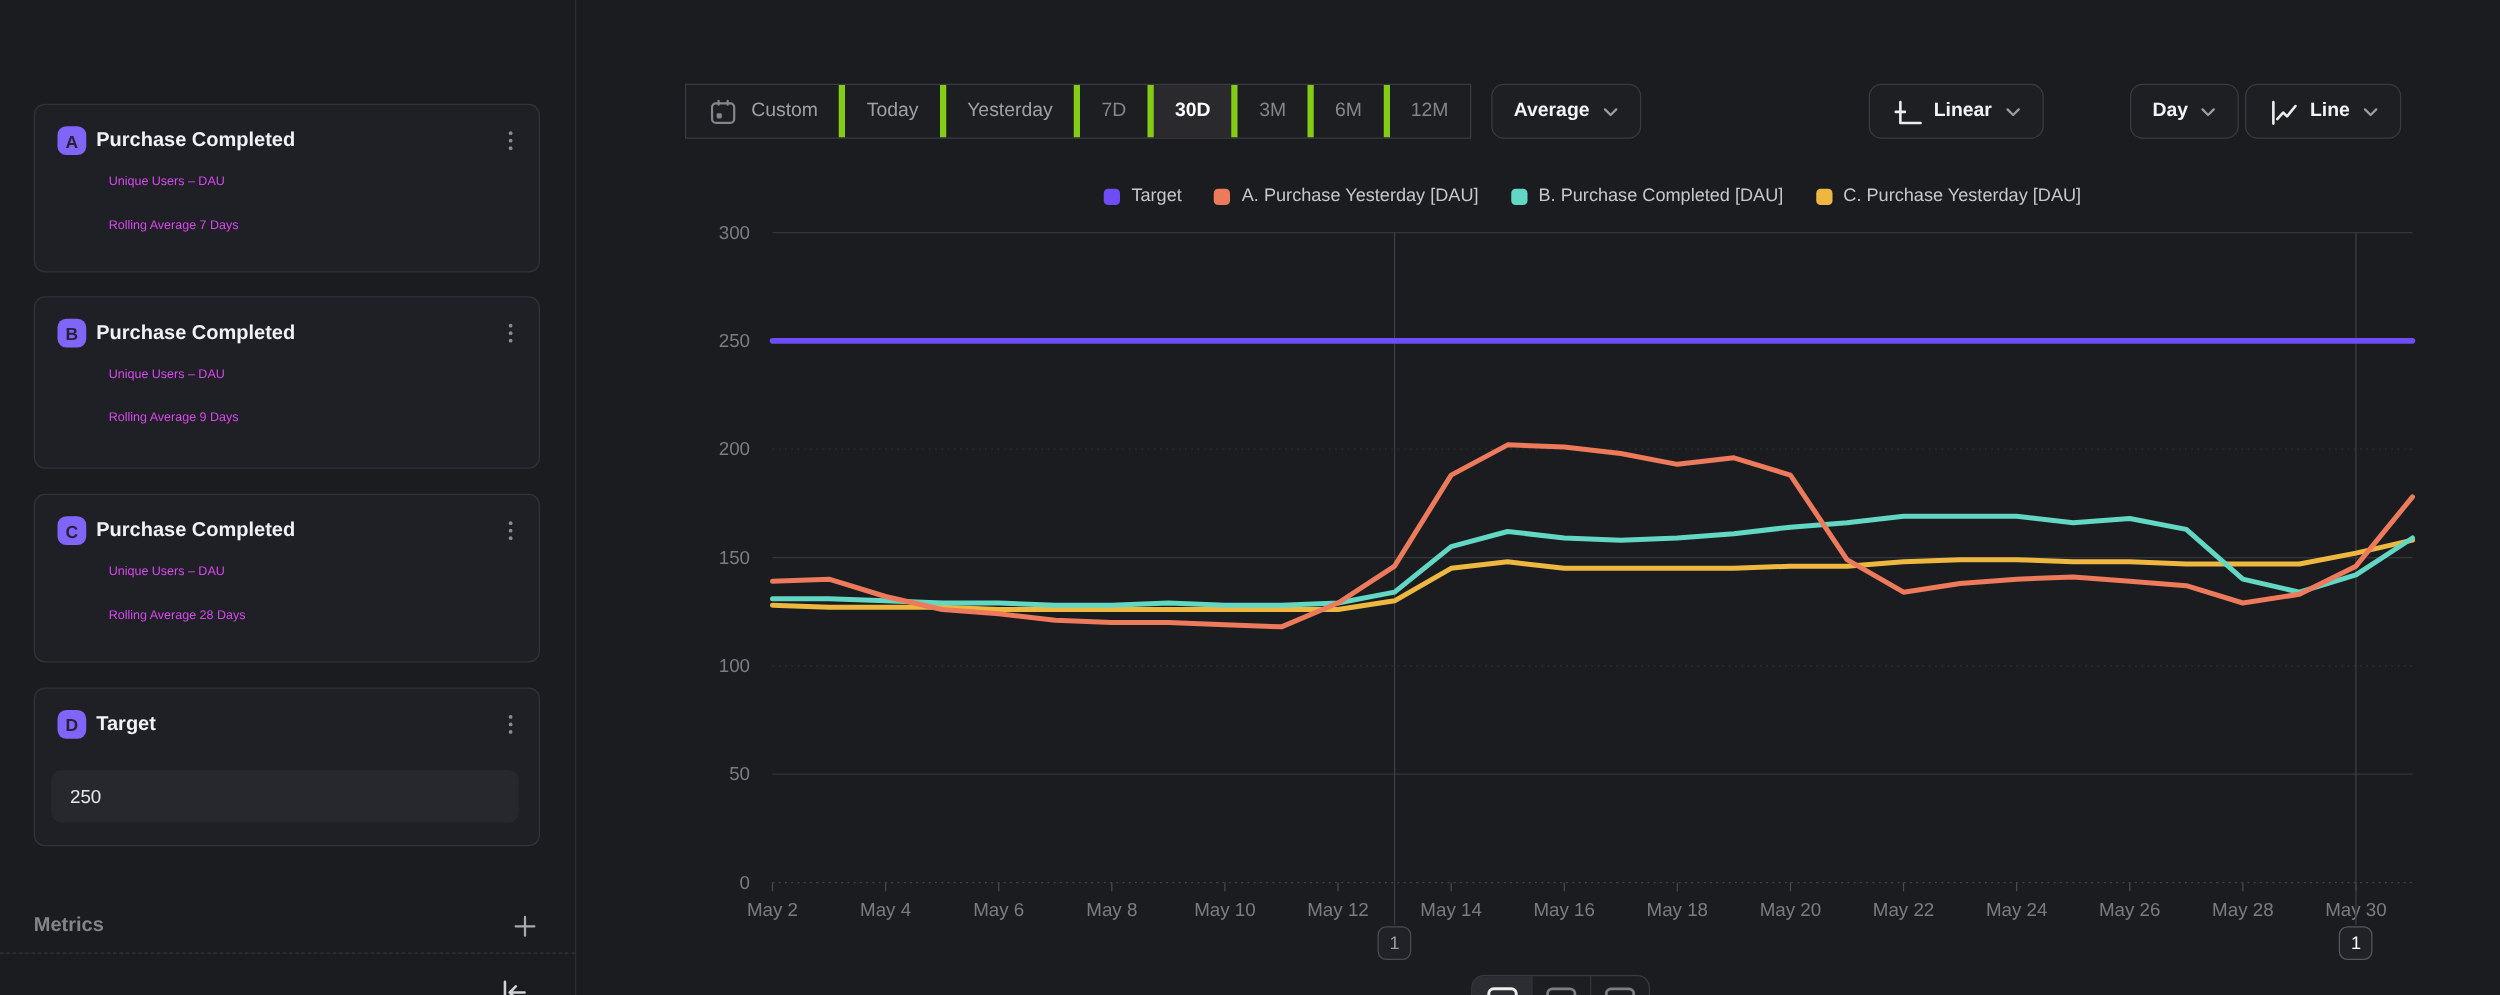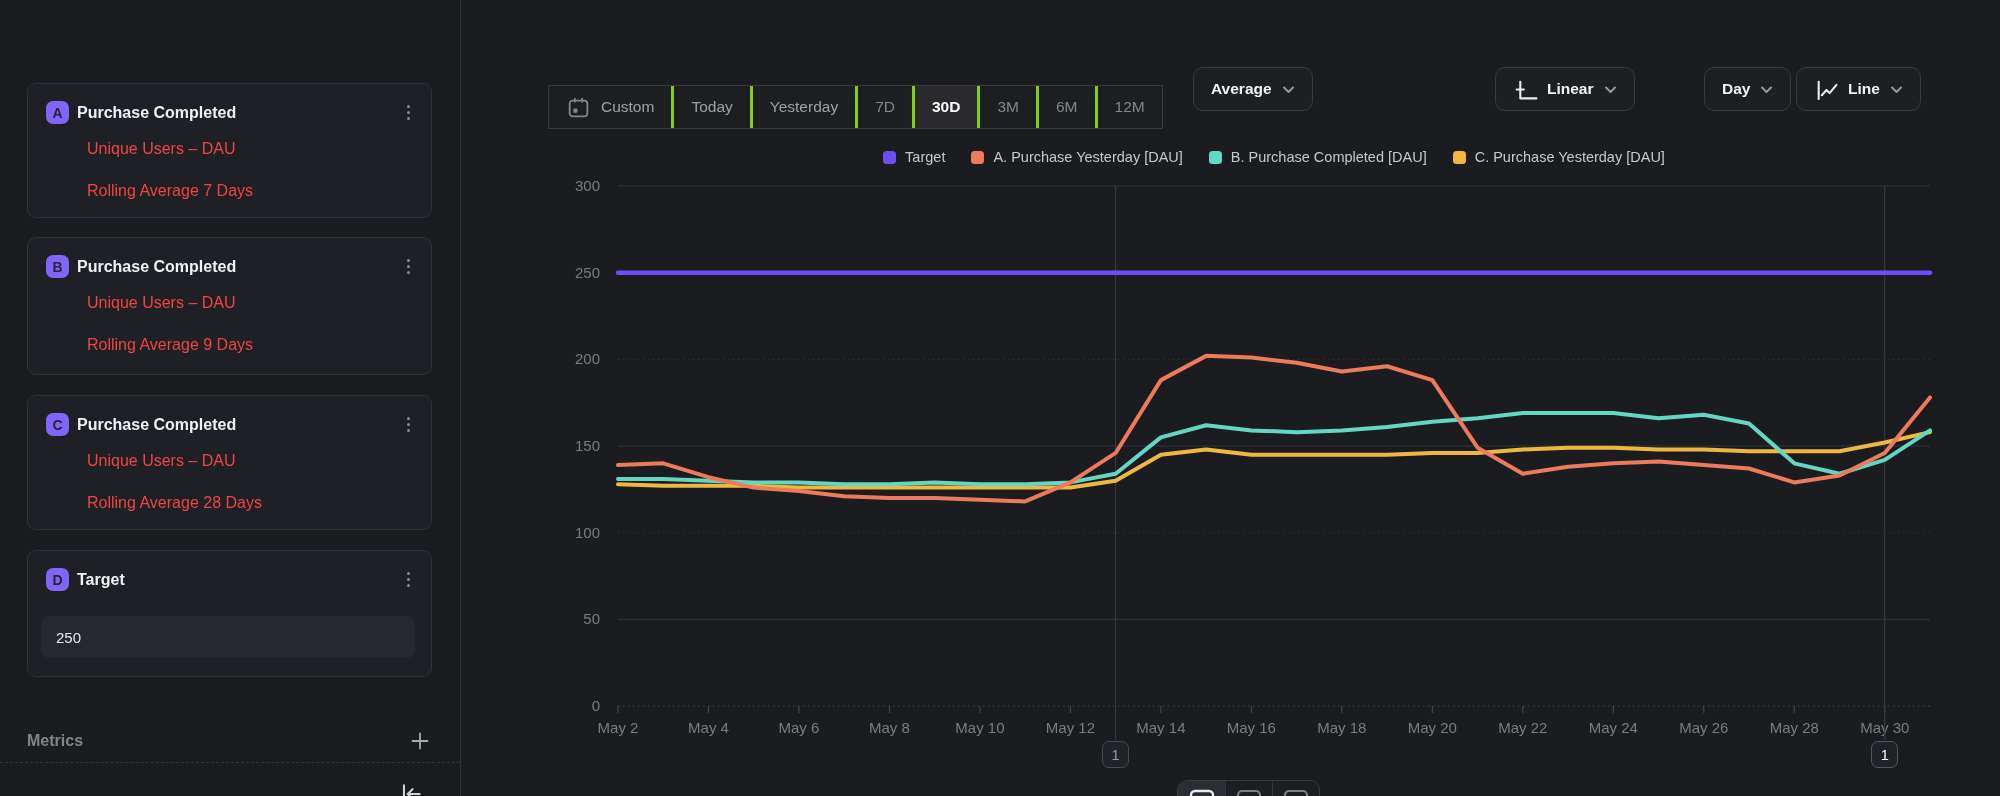--- a/index.html
+++ b/index.html
@@ -23,38 +23,38 @@
   .card-c { top:395px; height:135px; }
   .card-d { top:550px; height:127px; }
   .card-top { display:flex; align-items:center; }
   .badge { width:23px; height:23px; border-radius:7px; background:#8164f8;
     color:#262338; font-size:14px; font-weight:700;
     display:flex; align-items:center; justify-content:center; flex:none; }
   .card-title { margin-left:8px; font-size:16px; font-weight:700; color:#f0f1f4; flex:1; }
   .kebab { width:18px; height:22px; display:flex; flex-direction:column;
     align-items:center; justify-content:center; gap:2.6px; cursor:pointer; }
   .kebab i { width:3px; height:3px; border-radius:50%; background:#8b8c92; }
-  .card-sub { margin:16px 0 0 41px; font-size:16px; color:#ef4444; }
+  .card-sub { margin:16px 0 0 41px; font-size:10px; color:#d946ef; }
   .card-sub + .card-sub { margin-top:24px; }
   .target-input { margin:25px 0 0 -5px; width:374px; height:42px; background:#27282e;
     border:none; border-radius:8px; color:#e6e7eb; font-size:15px; padding:0 15px;
     font-family:"Liberation Sans", sans-serif; outline:none; }
   .filter-row { position:absolute; left:27px; right:29px; top:727px; height:28px;
     display:flex; align-items:center; justify-content:space-between; }
   .filter-title { font-size:16px; font-weight:700; color:#83848a; }
   .sb-divider { position:absolute; left:0; top:762px; width:460px;
     border-top:1px dashed #34353b; }
   .collapse-btn { position:absolute; left:398px; top:781px; width:26px; height:26px; cursor:pointer; }
   
-  .seg-group { position:absolute; left:548px; top:85px; height:44px; z-index:2;
+  .seg-group { position:absolute; left:548px; top:67px; height:44px; z-index:2;
     display:flex; align-items:stretch; border:1px solid #3a3b41; border-radius:0;
     background:rgba(255,255,255,0.012); overflow:hidden; }
   .seg { display:flex; align-items:center; justify-content:center; gap:10px;
     padding:0 17px; font-size:15.5px; font-weight:500; color:#85868c;
-    border-left:3px solid #84cc16; cursor:pointer; white-space:nowrap; }
+    border-left:5px solid #84cc16; cursor:pointer; white-space:nowrap; }
   .seg:first-child { border-left:none; }
   .seg.bright { color:#9fa0a5; }
   .seg.active { background:#29292e; color:#ffffff; font-weight:700; }
   .tool-btn { position:absolute; top:67px; height:44px; z-index:2;
     display:flex; align-items:center; gap:9px; padding:0 17px;
     border:1px solid #3a3b41; border-radius:10px; background:rgba(255,255,255,0.015);
     font-size:15.5px; font-weight:700; color:#f2f3f5; cursor:pointer; white-space:nowrap; }
   .chev { margin-left:1px; }
   
   .legend { position:absolute; left:618px; width:1312px; top:146px; height:22px; z-index:2;

